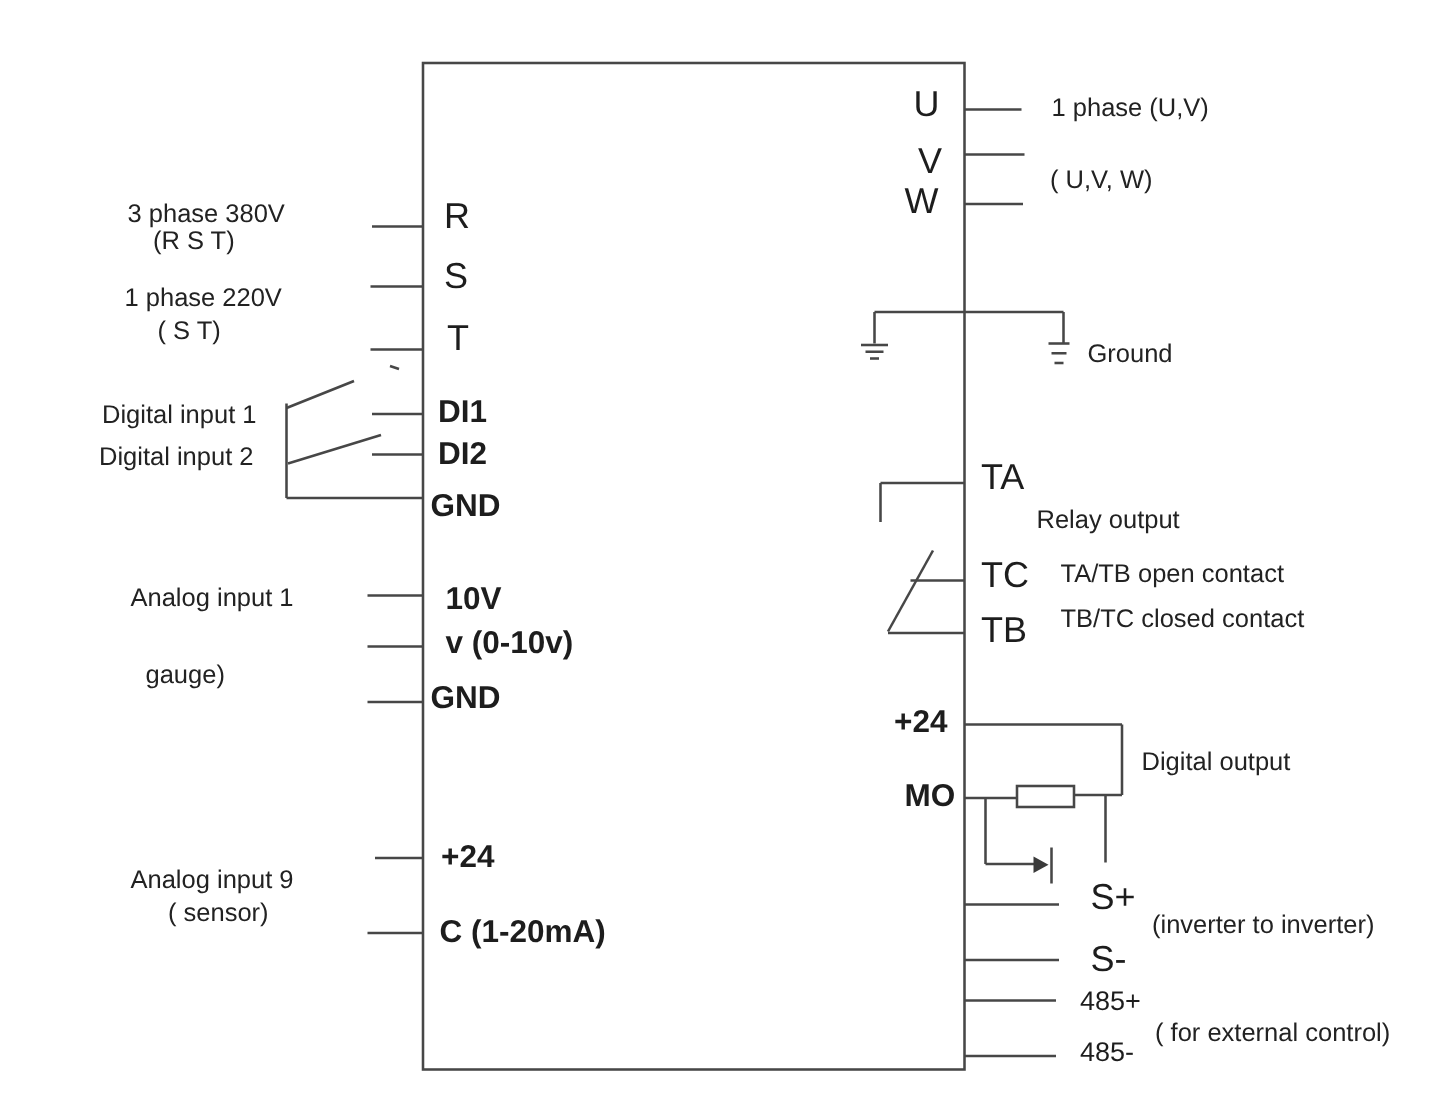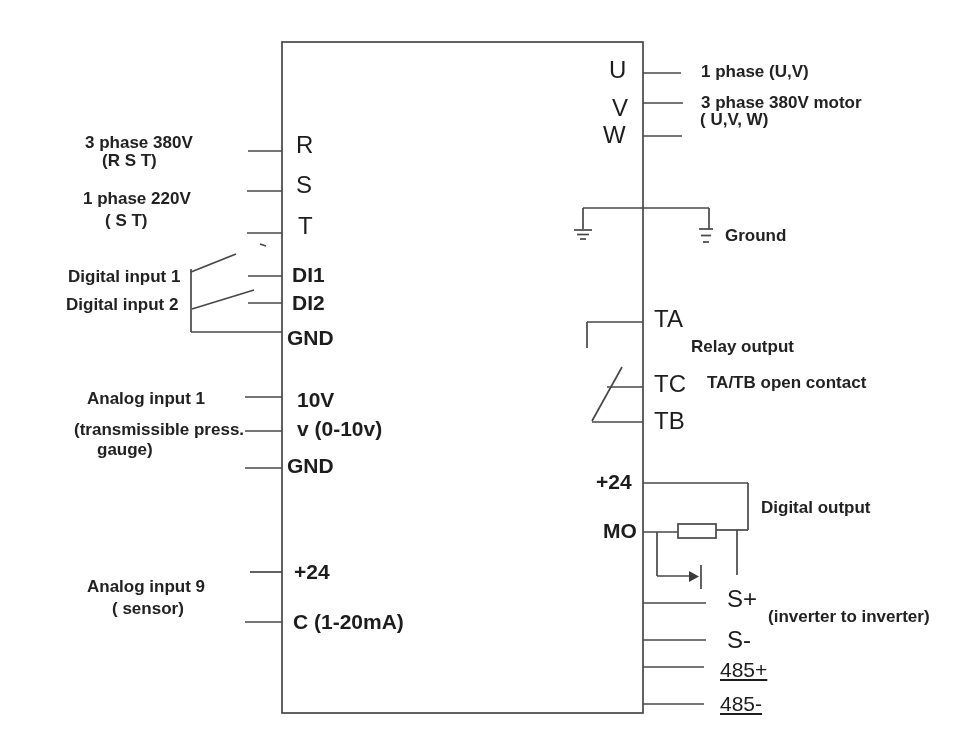--- a/index.html
+++ b/index.html
@@ -4,22 +4,22 @@
 <style>
   html,body{margin:0;padding:0;background:#ffffff;}
   .canvas{
     position:relative;width:954px;height:732px;background:#ffffff;overflow:hidden;
     font-family:"Liberation Sans", sans-serif;color:#1d1d1d;
   }
   .wires{position:absolute;left:0;top:0;}
   .lbl{position:absolute;white-space:nowrap;line-height:1.1;}
   .term-lg{font-size:24px;}
   .term-md{font-size:21px;font-weight:bold;}
-  .term-sm{font-size:21px;text-decoration:underline;}
-  .ann{font-size:17px;color:#222222;font-weight:bold;}
+  .term-sm{font-size:18px;}
+  .ann{font-size:17px;color:#222222;}
 </style>
 </head>
 <body>
 
 <div class="canvas">
 
   <svg class="wires" width="954" height="732" viewBox="0 0 954 732">
     <g stroke="#474747" stroke-width="1.7" fill="none">
 
       <rect x="282" y="42" width="361" height="671"></rect>
@@ -103,21 +103,20 @@
     </g>
   </svg>
 
   <div class="lbl ann" style="left:85px;top:134px">3 phase 380V</div>
   <div class="lbl ann" style="left:102px;top:152px">(R S T)</div>
   <div class="lbl ann" style="left:83px;top:190px">1 phase 220V</div>
   <div class="lbl ann" style="left:105px;top:212px">( S T)</div>
   <div class="lbl ann" style="left:68px;top:268px">Digital input 1</div>
   <div class="lbl ann" style="left:66px;top:296px">Digital input 2</div>
   <div class="lbl ann" style="left:87px;top:390px">Analog input 1</div>
-  <div class="lbl ann" style="left:74px;top:421px">(transmissible press.</div>
   <div class="lbl ann" style="left:97px;top:441px">gauge)</div>
   <div class="lbl ann" style="left:87px;top:578px">Analog input 9</div>
   <div class="lbl ann" style="left:112px;top:600px">( sensor)</div>
 
   <div class="lbl term-lg" style="left:296px;top:132px">R</div>
   <div class="lbl term-lg" style="left:296px;top:172px">S</div>
   <div class="lbl term-lg" style="left:298px;top:213px">T</div>
   <div class="lbl term-md" style="left:292px;top:263px">DI1</div>
   <div class="lbl term-md" style="left:292px;top:291px">DI2</div>
   <div class="lbl term-md" style="left:287px;top:326px">GND</div>
@@ -134,21 +133,22 @@
   <div class="lbl term-lg" style="left:654px;top:371px">TC</div>
   <div class="lbl term-lg" style="left:654px;top:408px">TB</div>
   <div class="lbl term-md" style="left:596px;top:470px">+24</div>
   <div class="lbl term-md" style="left:603px;top:519px">MO</div>
   <div class="lbl term-lg" style="left:727px;top:586px">S+</div>
   <div class="lbl term-lg" style="left:727px;top:627px">S-</div>
   <div class="lbl term-sm" style="left:720px;top:658px">485+</div>
   <div class="lbl term-sm" style="left:720px;top:692px">485-</div>
 
   <div class="lbl ann" style="left:701px;top:63px">1 phase (U,V)</div>
-  <div class="lbl ann" style="left:701px;top:94px">3 phase 380V motor</div>
   <div class="lbl ann" style="left:700px;top:111px">( U,V, W)</div>
   <div class="lbl ann" style="left:725px;top:227px">Ground</div>
   <div class="lbl ann" style="left:691px;top:338px">Relay output</div>
   <div class="lbl ann" style="left:707px;top:374px">TA/TB open contact</div>
+  <div class="lbl ann" style="left:707px;top:404px">TB/TC closed contact</div>
   <div class="lbl ann" style="left:761px;top:499px">Digital output</div>
   <div class="lbl ann" style="left:768px;top:608px">(inverter to inverter)</div>
+  <div class="lbl ann" style="left:770px;top:680px">( for external control)</div>
 
 </div>
 
 </body></html>

